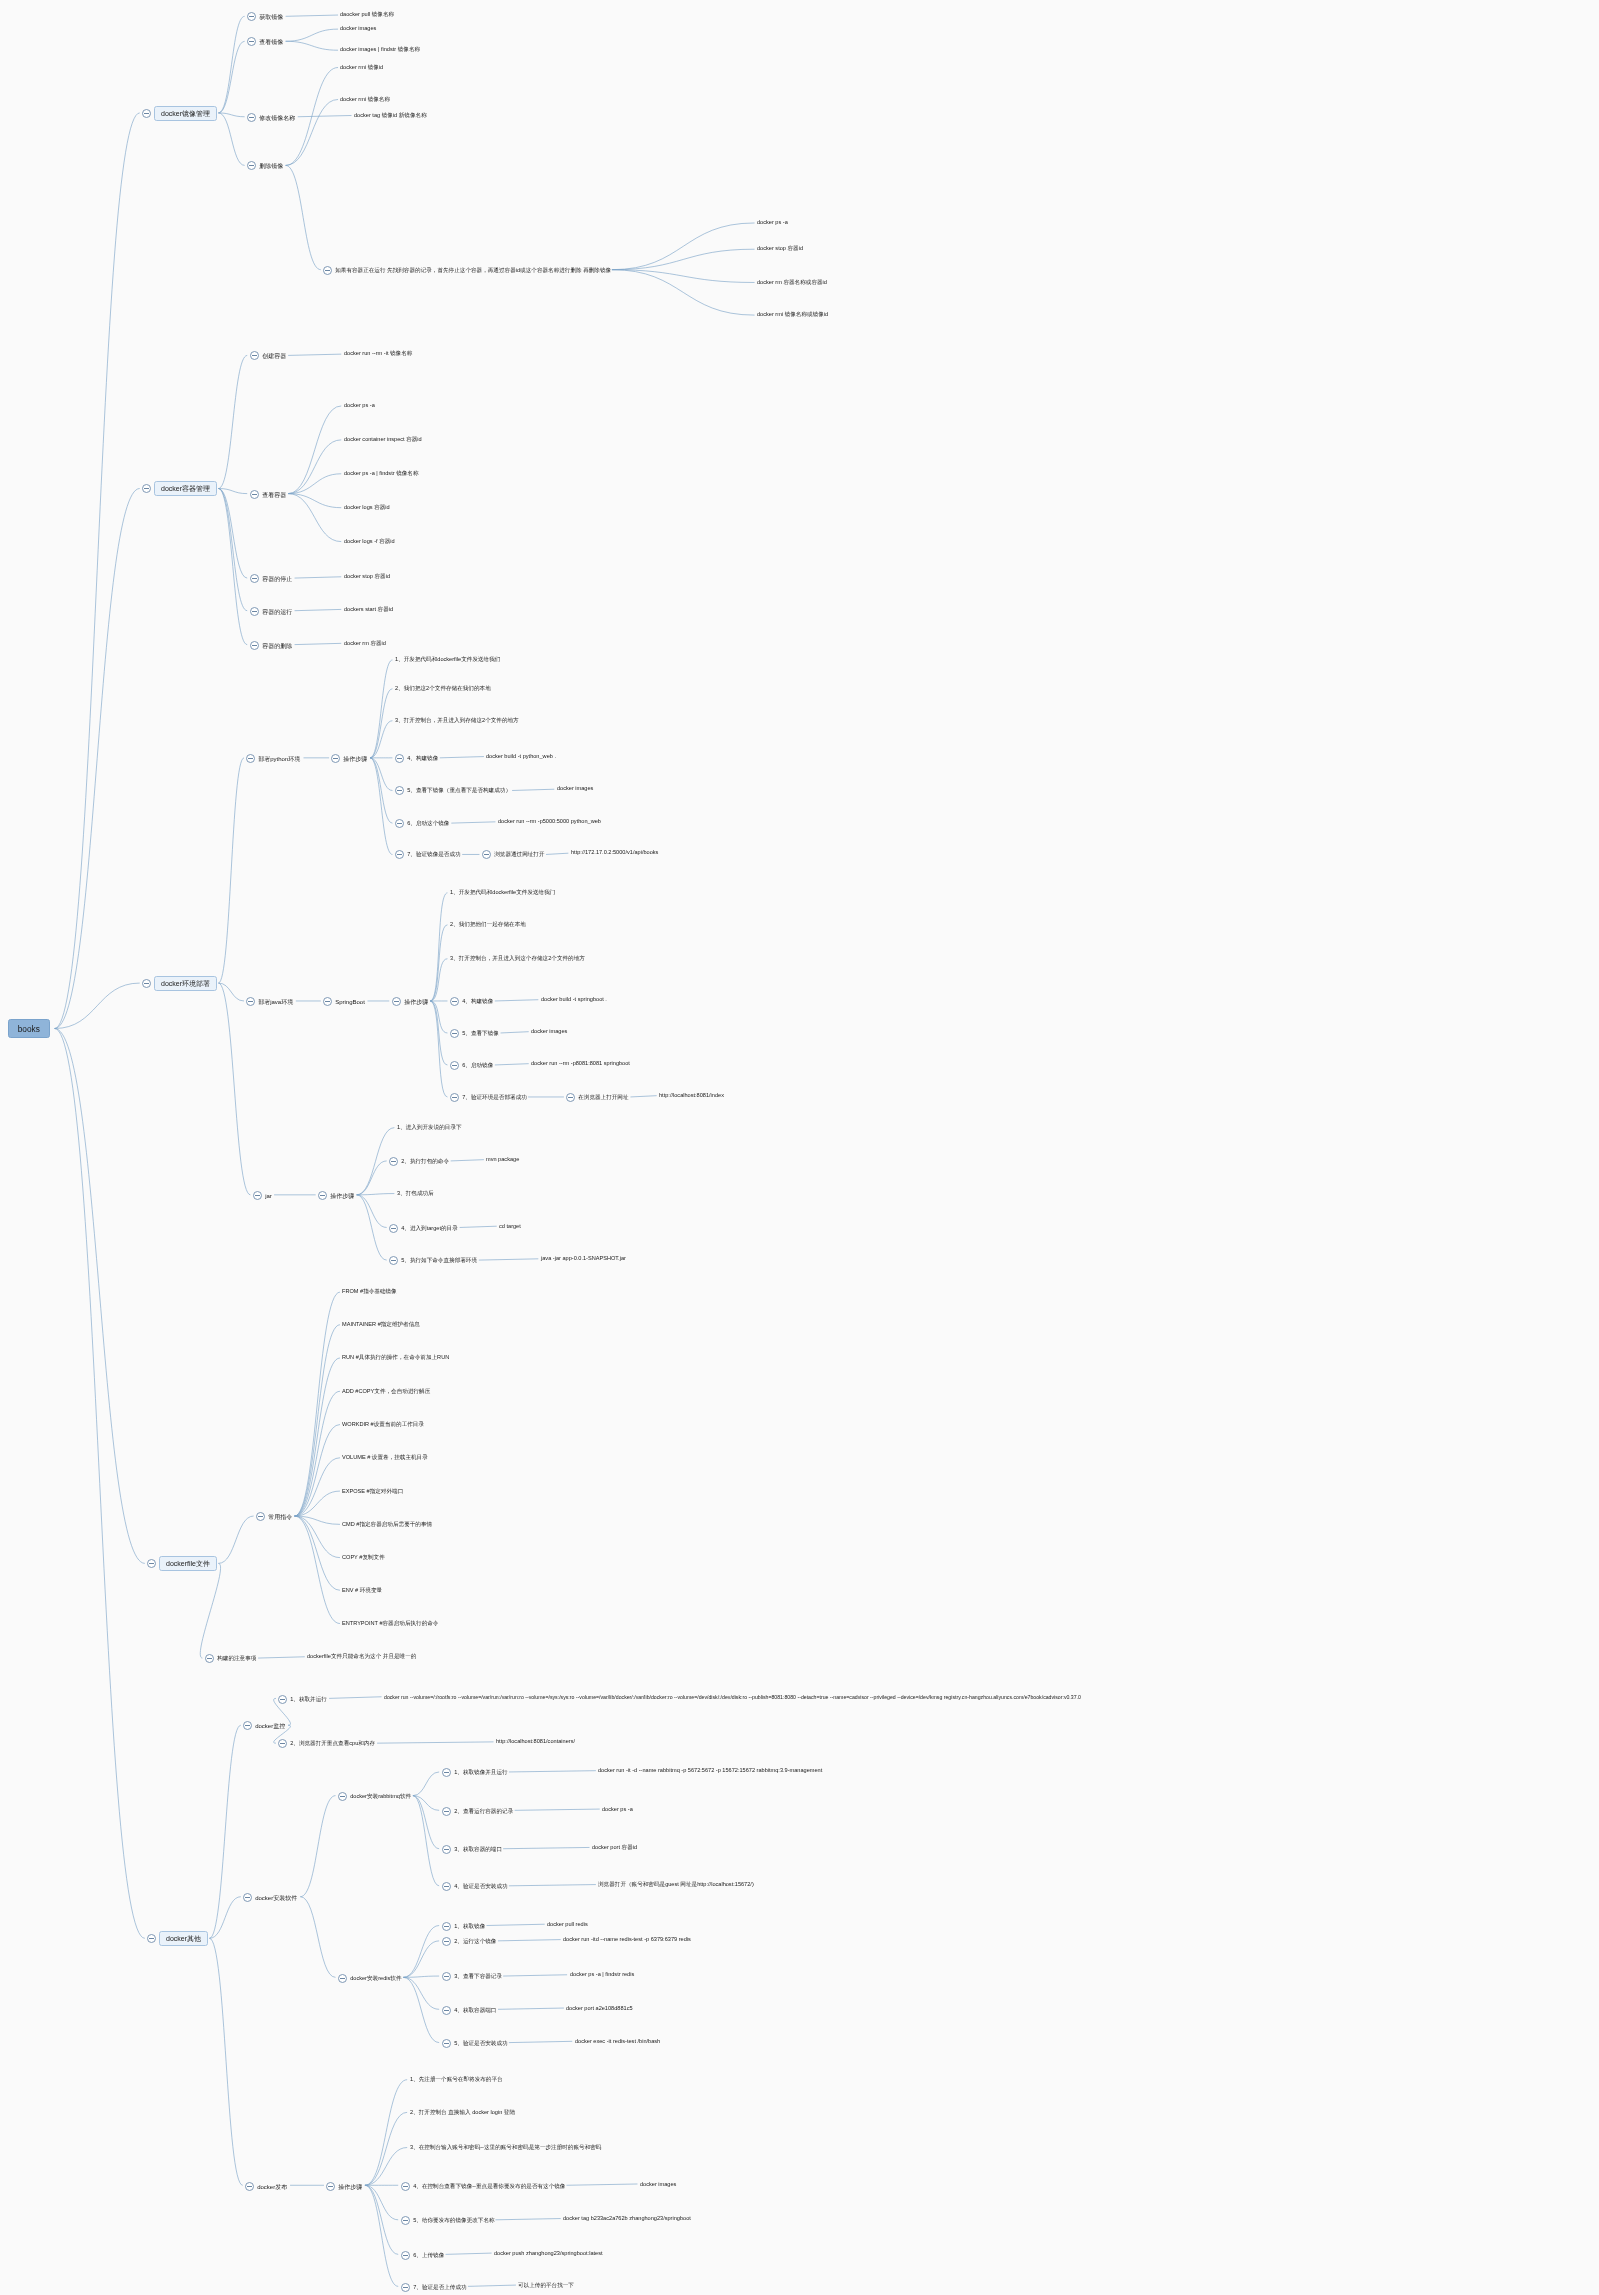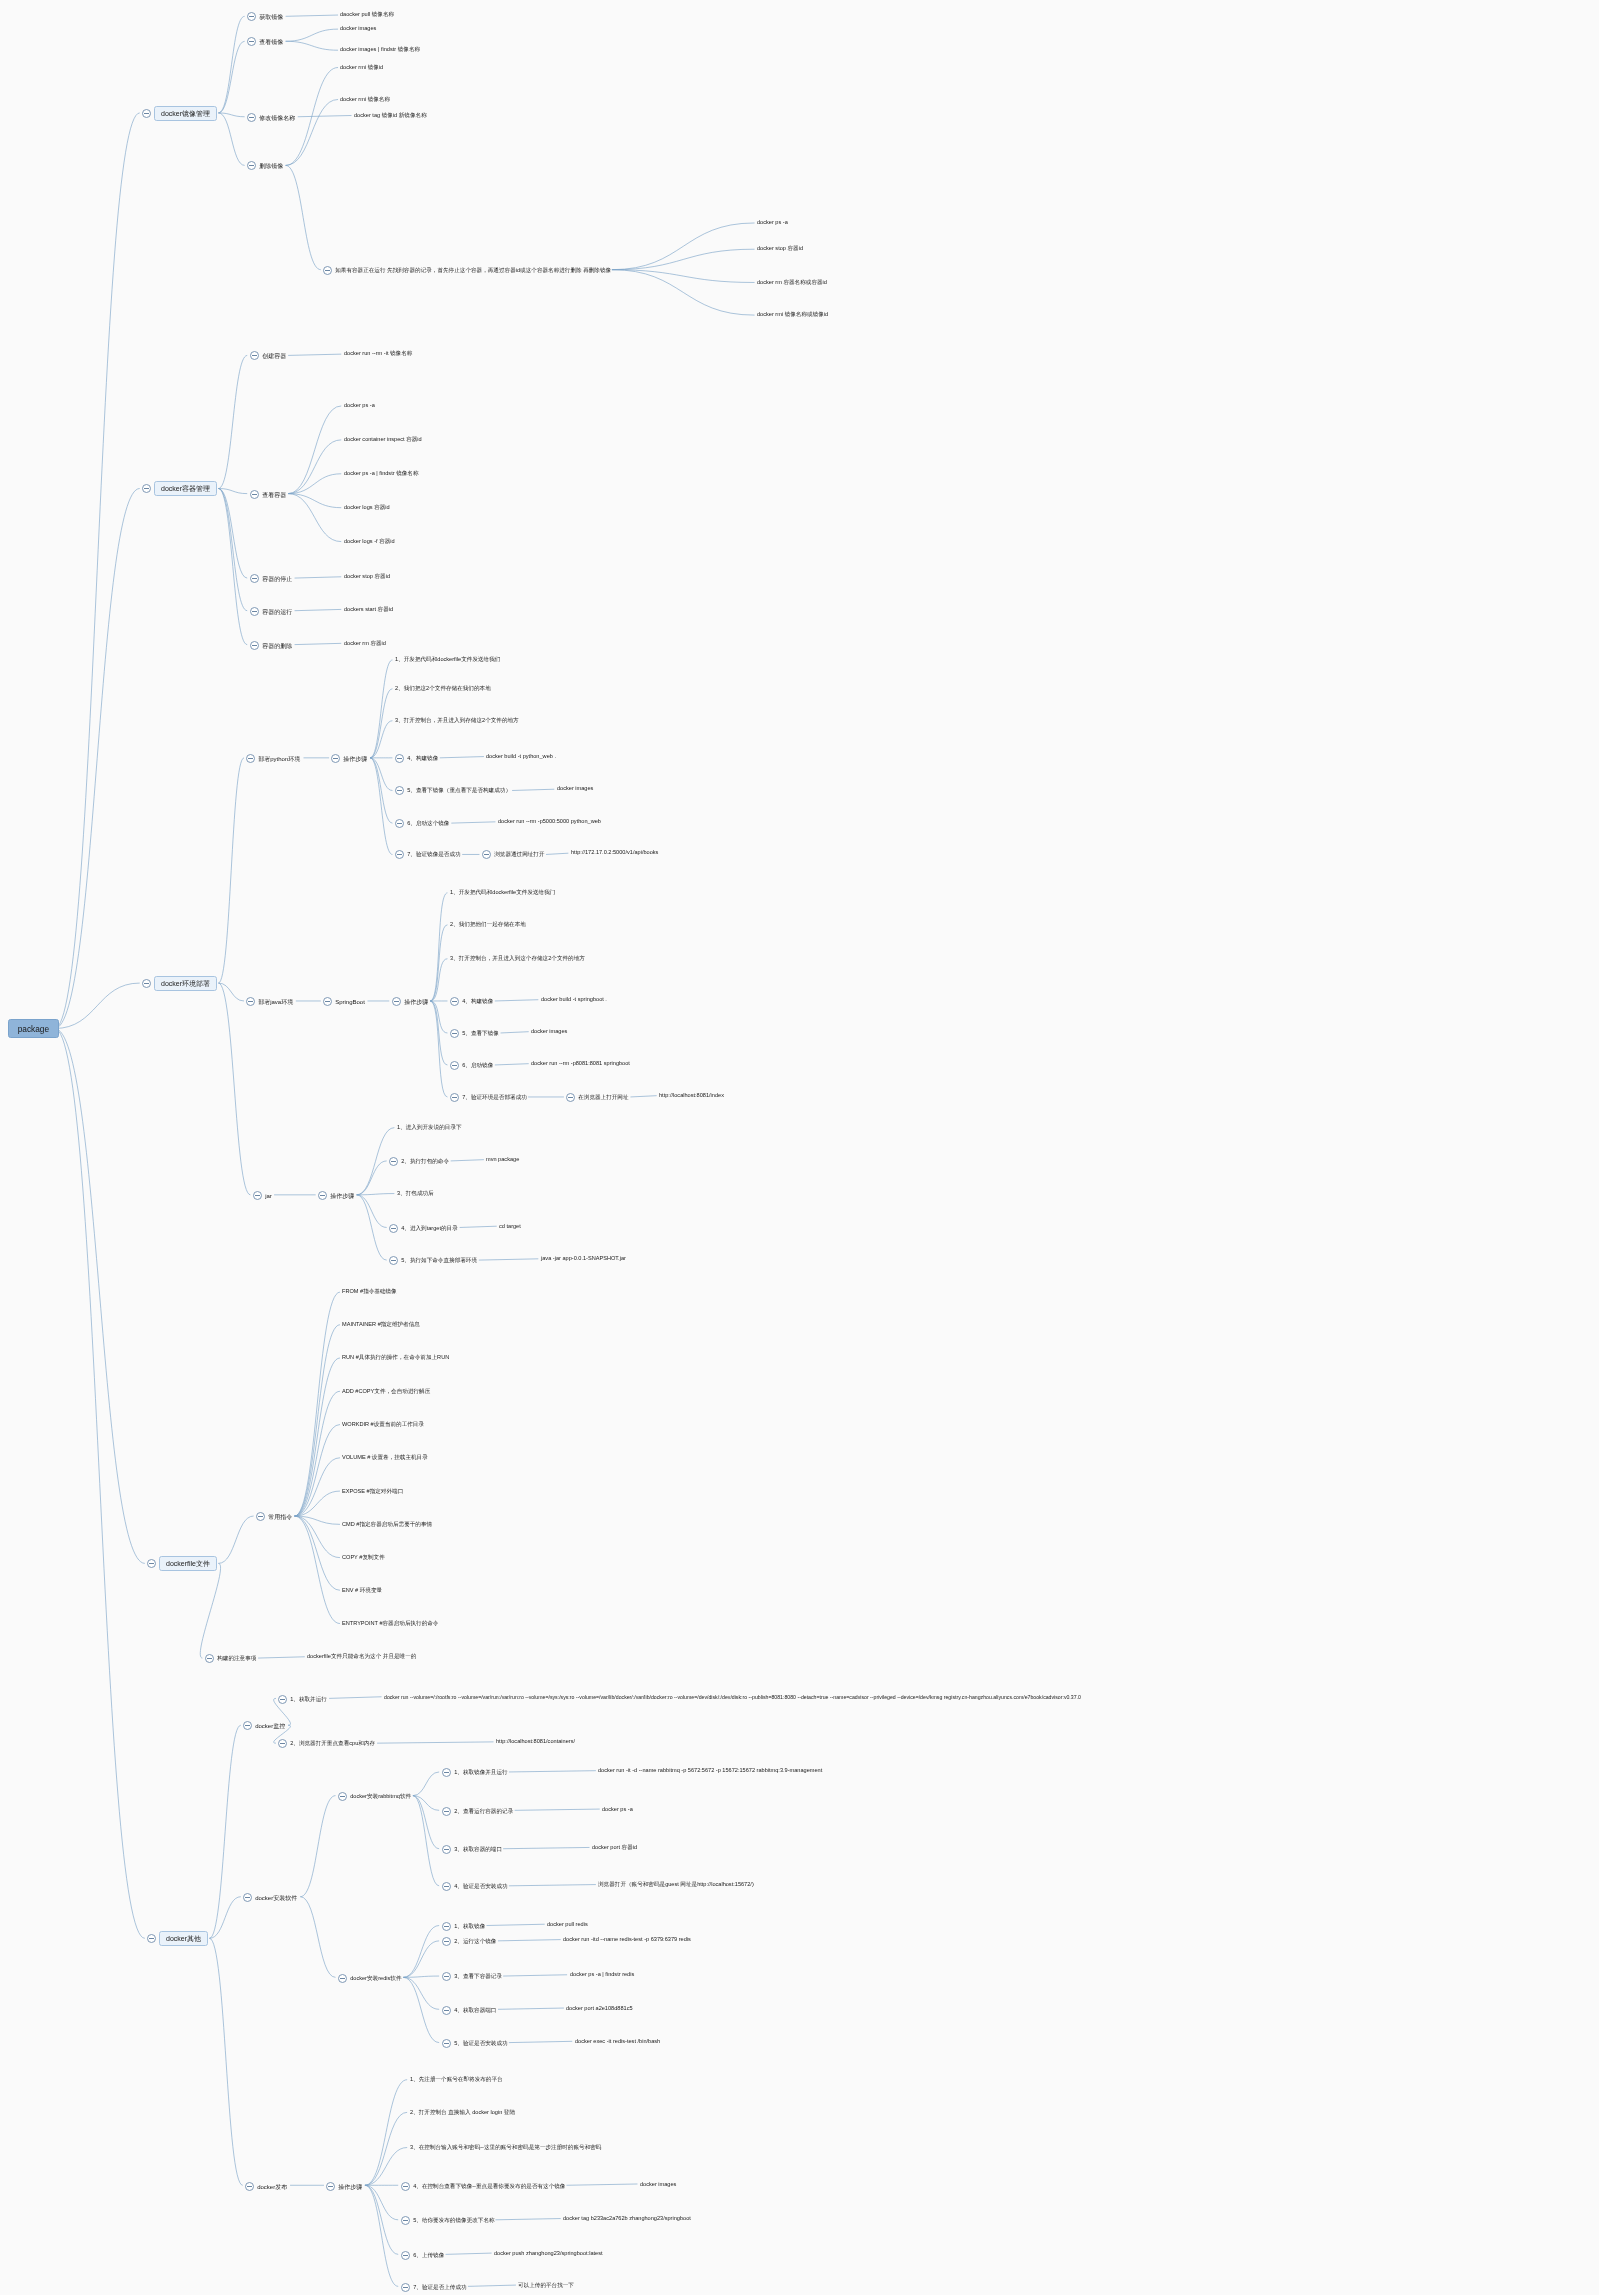--- a/index.html
+++ b/index.html
@@ -153,21 +153,21 @@
       <path d="M570,3415.5 C596,3415.5 596,3469.5 622,3469.5" fill="none" stroke="#7da4c8" stroke-width="1"></path>
       <path d="M570,3415.5 C596,3415.5 596,3523.5 622,3523.5" fill="none" stroke="#7da4c8" stroke-width="1"></path>
       <path d="M570,3415.5 C596,3415.5 596,3573.5 622,3573.5" fill="none" stroke="#7da4c8" stroke-width="1"></path>
       <line x1="885" y1="3415.5" x2="996" y2="3413.5" stroke="#7da4c8" stroke-width="1"></line>
       <line x1="774" y1="3469.5" x2="876" y2="3467.5" stroke="#7da4c8" stroke-width="1"></line>
       <line x1="696" y1="3523.5" x2="768" y2="3521.5" stroke="#7da4c8" stroke-width="1"></line>
       <line x1="731" y1="3573.5" x2="806" y2="3571.5" stroke="#7da4c8" stroke-width="1"></line>
     </svg>
 
   <div class="node" style="left:7.7px;top:1019px;">
-    <span class="root lbl">package</span>
+    <span class="root lbl">books</span>
   </div>
 
   <div class="node" style="left:142px;top:106px;">
     <span class="toggle"></span>
     <span class="boxed lbl">docker镜像管理</span>
   </div>
 
   <div class="node" style="left:247px;top:12px;">
     <span class="toggle"></span>
     <span class="plain lbl">获取镜像</span>

